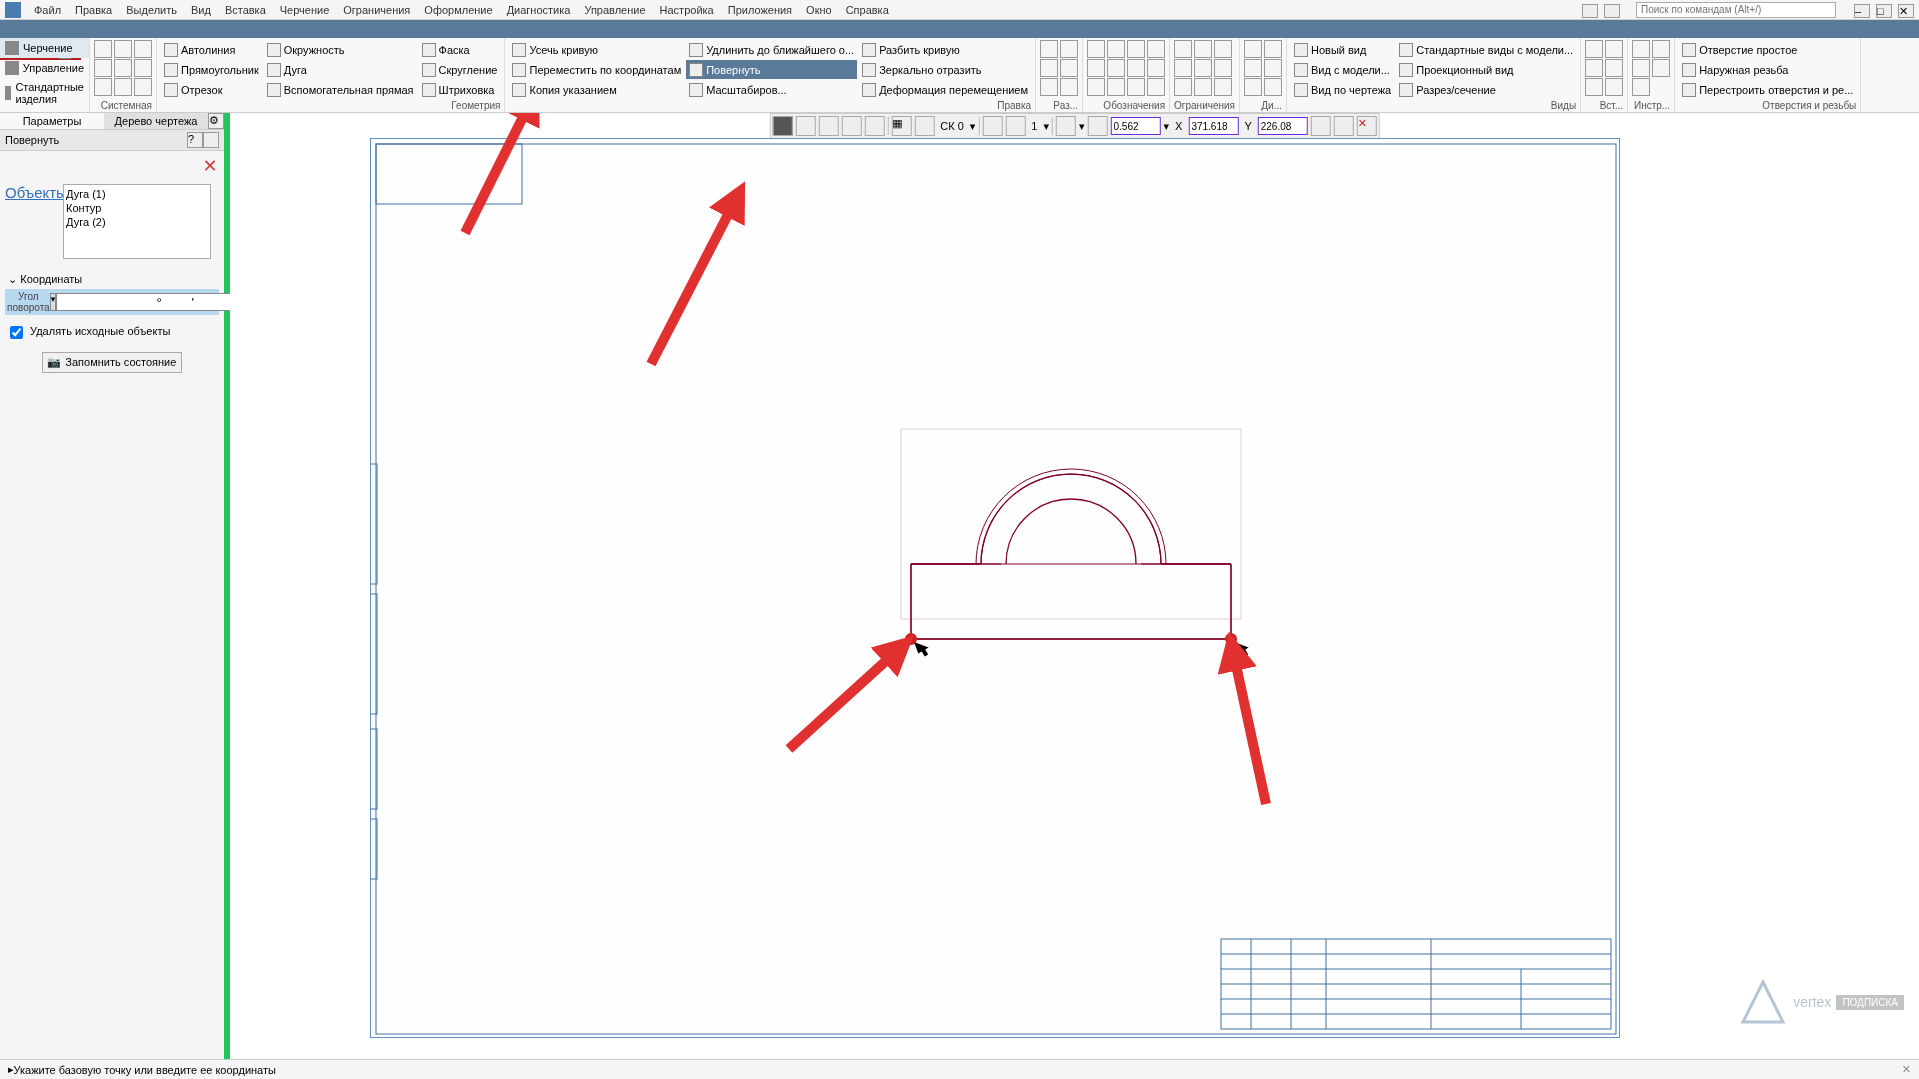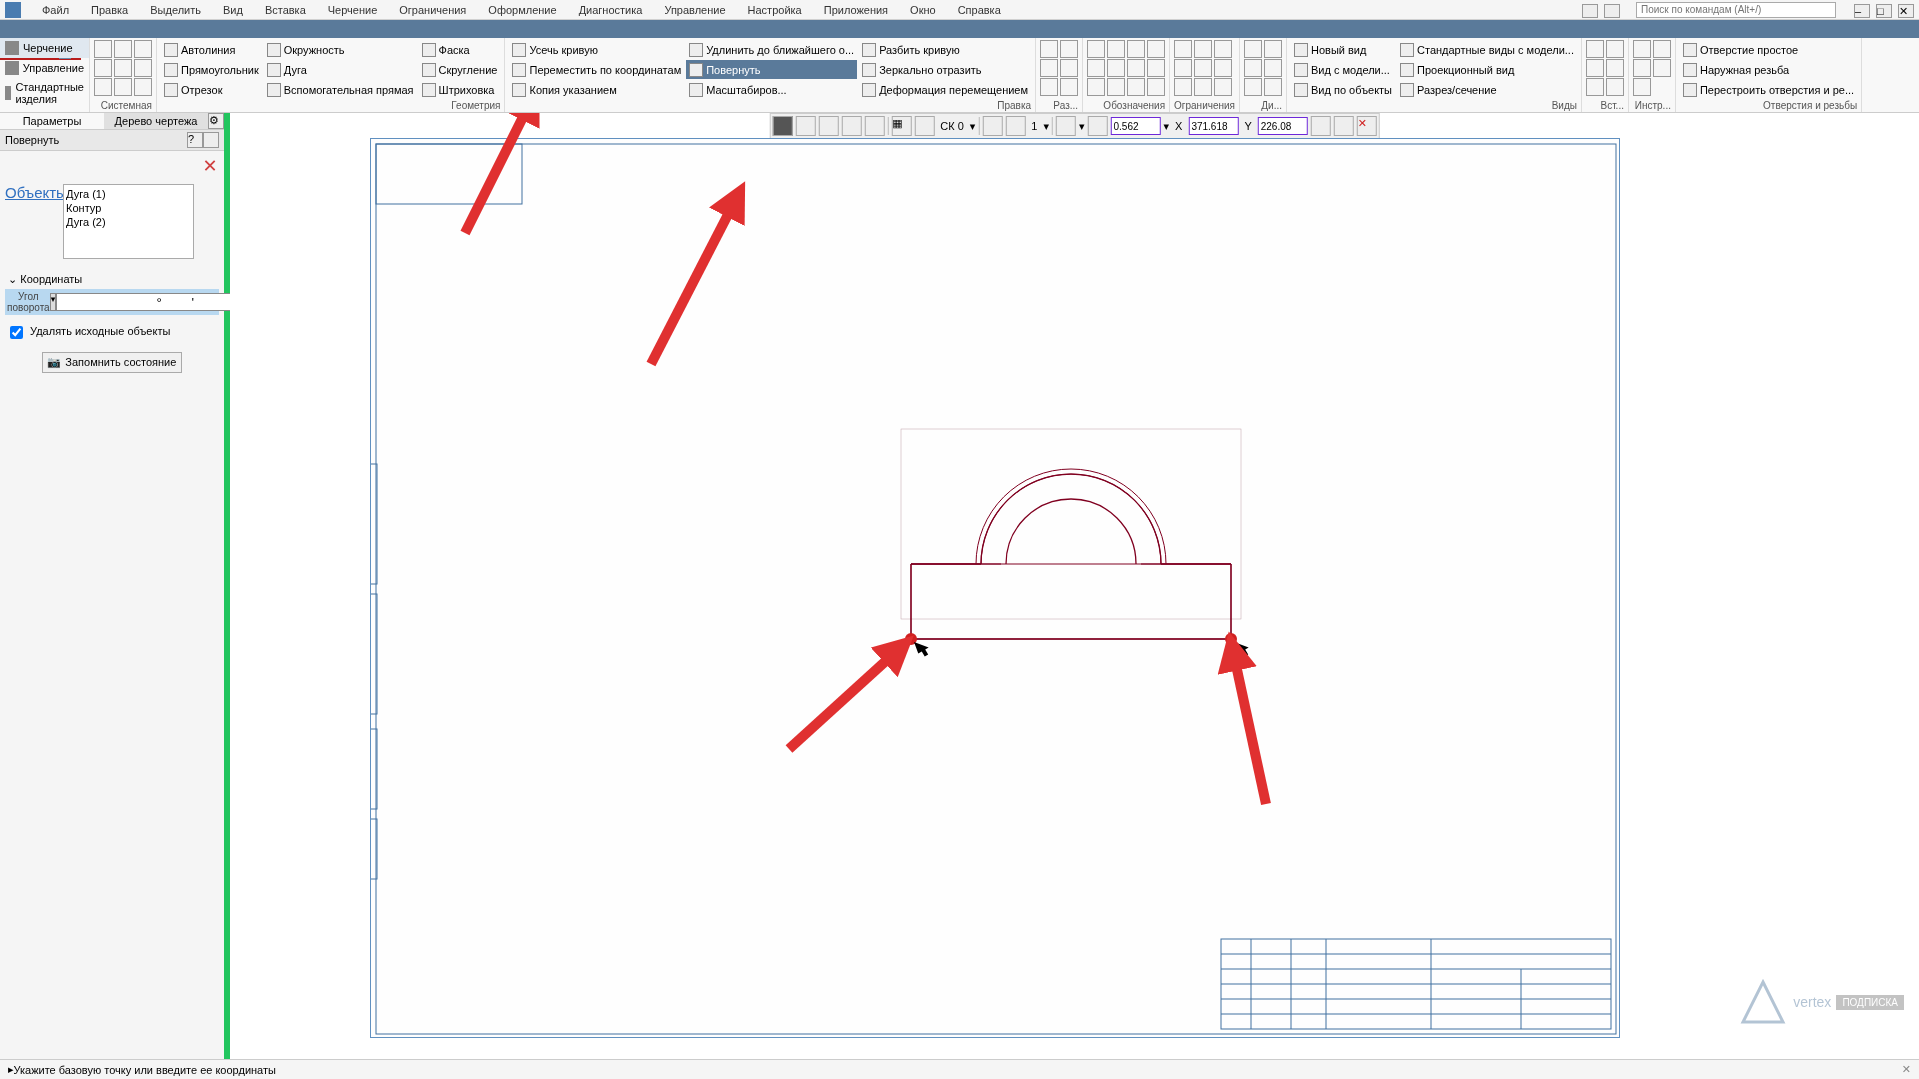--- a/index.html
+++ b/index.html
@@ -1,21 +1,21 @@
 <!DOCTYPE html>
 <html><head>
   <meta charset="utf-8">
   <style>
     * { margin: 0; padding: 0; box-sizing: border-box; font-family: 'Segoe UI', Tahoma, sans-serif; }
     body { background: #f0f0f0; font-size: 11px; overflow: hidden; width: 1919px; height: 1079px; }
     
     .titlebar { background: #f5f5f5; height: 20px; display: flex; align-items: center; border-bottom: 1px solid #d0d0d0; }
     .app-icon { width: 16px; height: 16px; background: #4a7cb0; margin: 0 5px; }
     .menubar { display: flex; gap: 14px; padding-left: 8px; flex: 1; }
-    .menubar span { color: #333; cursor: pointer; margin-left: 8px; }
+    .menubar span { color: #333; cursor: pointer; }
     .title-controls { display: flex; gap: 6px; padding-right: 5px; align-items: flex-end; }
     .title-controls .btn { width: 16px; height: 14px; border: 1px solid #999; background: #eee; }
     .search-box { width: 200px; height: 16px; border: 1px solid #aaa; background: #fff; padding: 0 4px; color: #888; font-size: 10px; }
     
     .tabbar { background: #5a7a9a; height: 18px; display: flex; align-items: center; }
     .doc-tab { background: #b91c1c; color: #fff; padding: 1px 10px; font-size: 11px; display: flex; align-items: center; gap: 5px; margin-top: 48px; }
     .tab-close { background: #6a8aaa; width: 12px; height: 12px; display: flex; align-items: center; justify-content: center; color: #ddd; }
     
     .ribbon { background: #f8f8f8; border-bottom: 1px solid #ccc; display: flex; }
     .ribbon-side { width: 90px; border-right: 1px solid #ddd; }
@@ -39,21 +39,21 @@
     .panel-header { background: #e8e8e8; padding: 2px 5px; font-size: 11px; border-bottom: 1px solid #ccc; }
     .panel-tabs { display: flex; background: #eee; border-bottom: 1px solid #ccc; }
     .panel-tab { flex: 1; text-align: center; padding: 2px; font-size: 11px; background: #e0e0e0; }
     .panel-tab.active { background: #f8f8f8; }
     .small-ico { width: 16px; height: 16px; border: 1px solid #999; background: #eee; }
     
     .close-x { width: 20px; height: 20px; color: #d04040; font-size: 18px; text-align: center; margin-left: auto; cursor: pointer; }
     
     .objects-section { padding: 5px; }
     .objects-label { color: #3070c0; text-decoration: underline; font-size: 15px; display: inline-block; width: 55px; text-align: right; }
-    .objects-list { display: inline-block; width: 131px; height: 75px; border: 1px solid #aaa; background: #fff; vertical-align: top; padding: 2px; font-size: 11px; }
+    .objects-list { display: inline-block; width: 148px; height: 75px; border: 1px solid #aaa; background: #fff; vertical-align: top; padding: 2px; font-size: 11px; }
     .objects-list div { padding: 1px 0; }
     
     .coord-section { margin-top: 1px; padding: 5px; }
     .coord-header { font-size: 11px; padding: 3px; }
     .coord-row { display: flex; align-items: center; background: #b8d8f0; padding: 2px; }
     .coord-label { width: 60px; font-size: 10px; text-align: center; color: #444; }
     .coord-input { flex: 1; height: 18px; border: 1px solid #888; background: #fff; }
     .coord-dd { width: 14px; height: 18px; background: #ddd; border: 1px solid #888; text-align: center; font-size: 9px; }
     
     .checkbox-row { padding: 5px 10px; font-size: 11px; }
@@ -342,21 +342,21 @@
           <div class="ribbon-btn">
               <span class="ribbon-ico"></span>
               <span>Новый вид</span>
             </div>
           <div class="ribbon-btn">
               <span class="ribbon-ico"></span>
               <span>Вид с модели...</span>
             </div>
           <div class="ribbon-btn">
               <span class="ribbon-ico"></span>
-              <span>Вид по объекты</span>
+              <span>Вид по чертежа</span>
             </div>
         </div>
         <div class="ribbon-col">
           <div class="ribbon-btn">
               <span class="ribbon-ico"></span>
               <span>Стандартные виды с модели...</span>
             </div>
           <div class="ribbon-btn">
               <span class="ribbon-ico"></span>
               <span>Проекционный вид</span>

